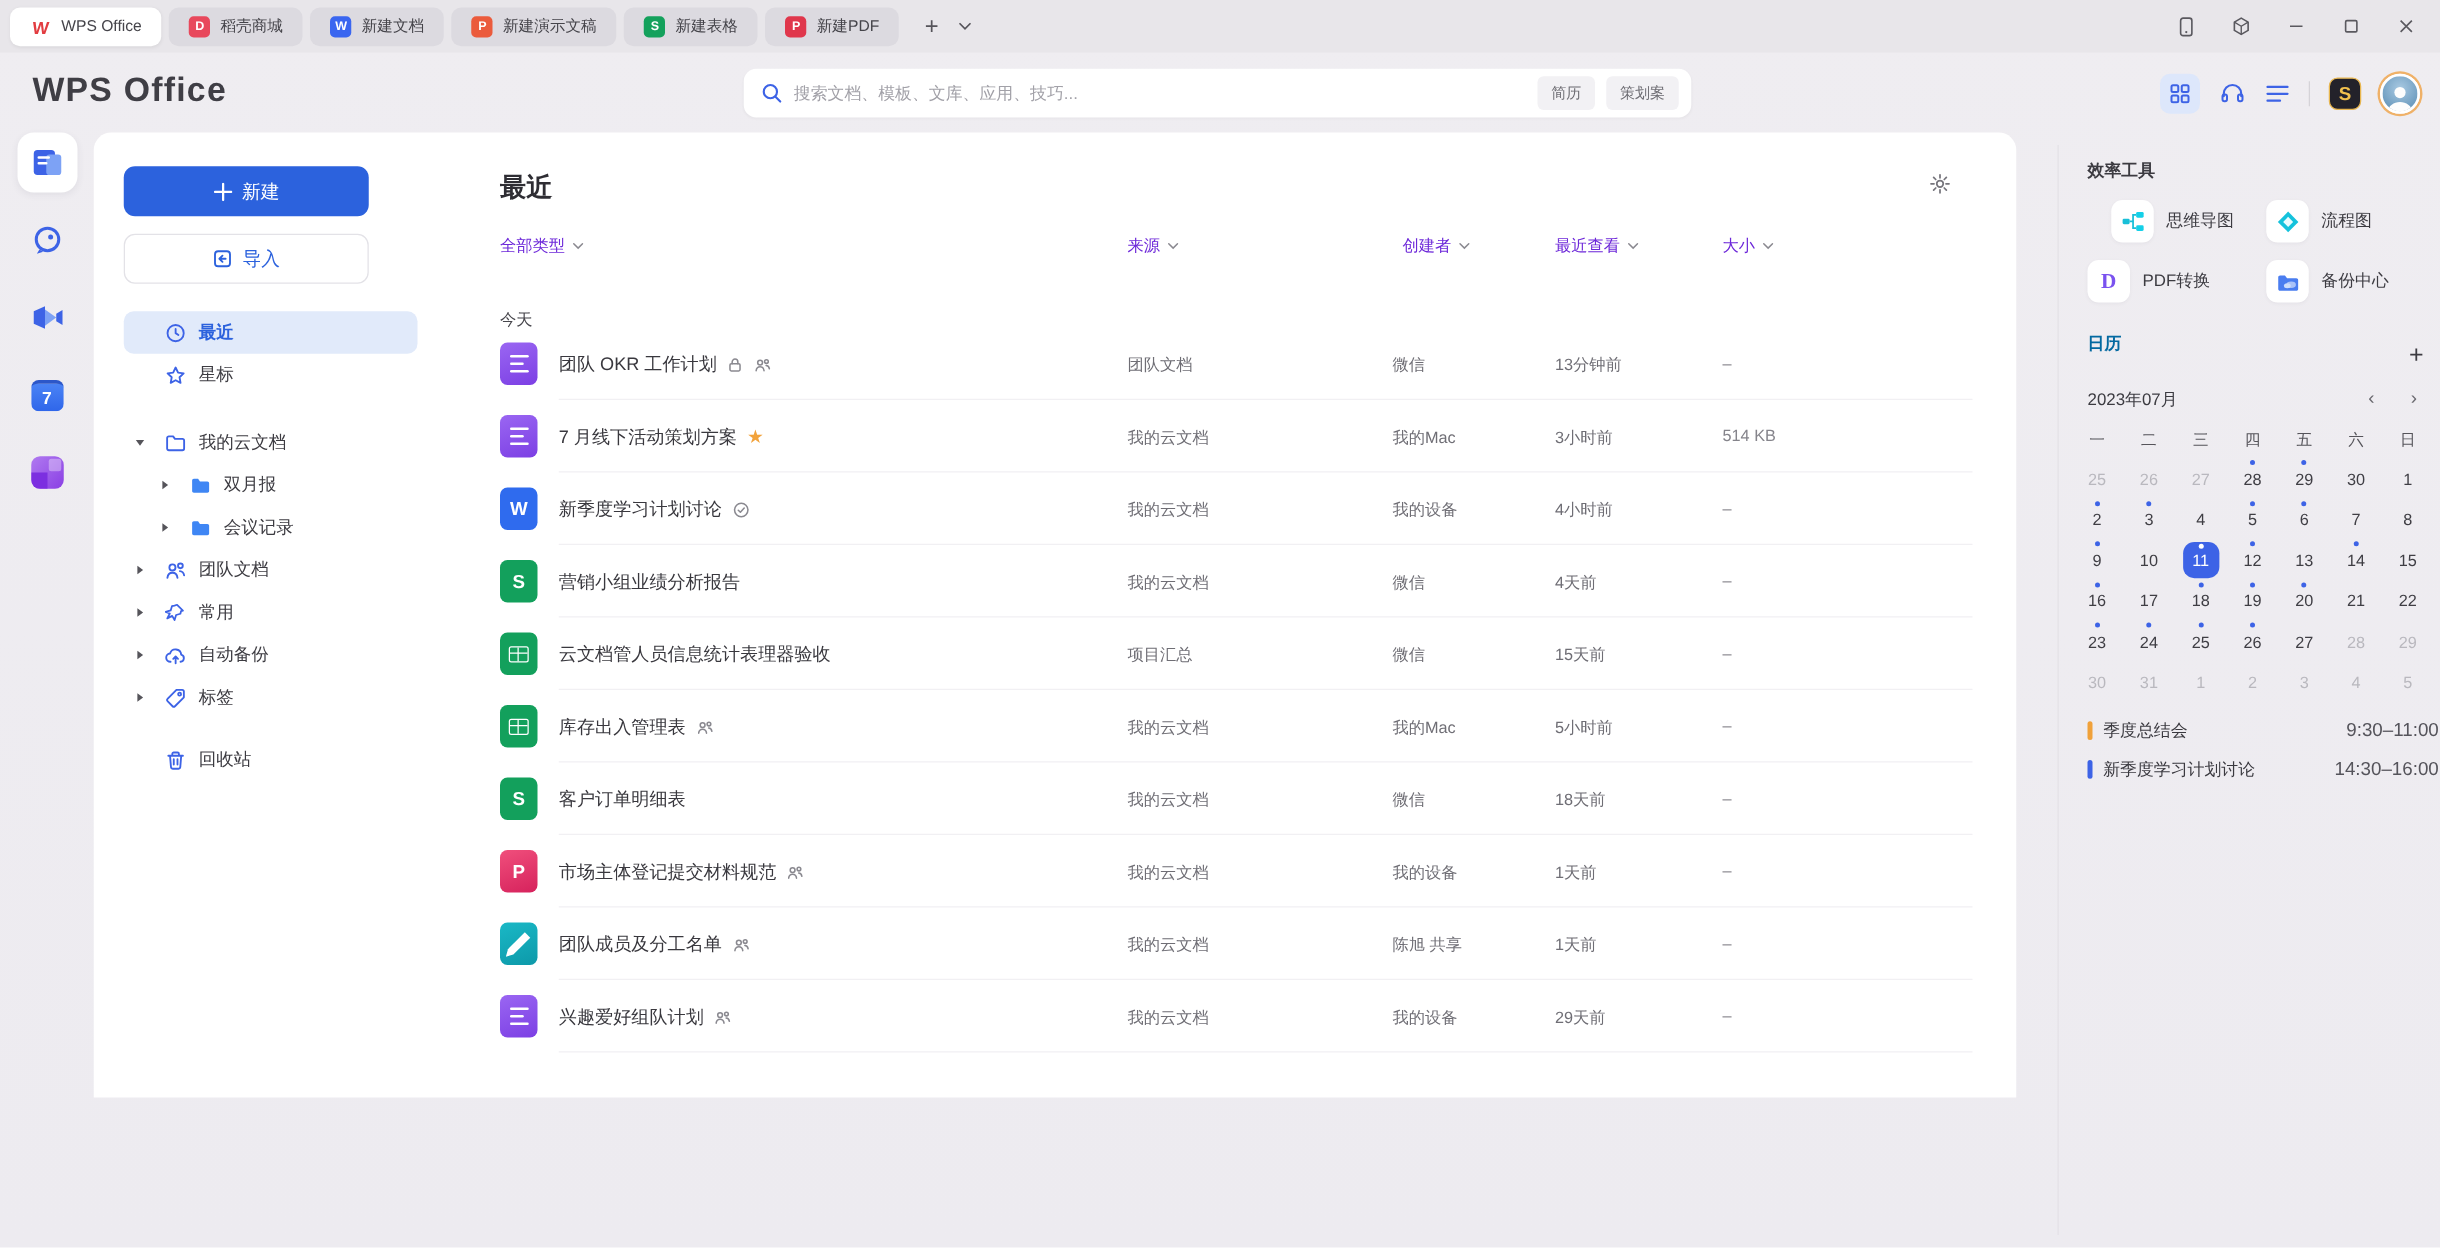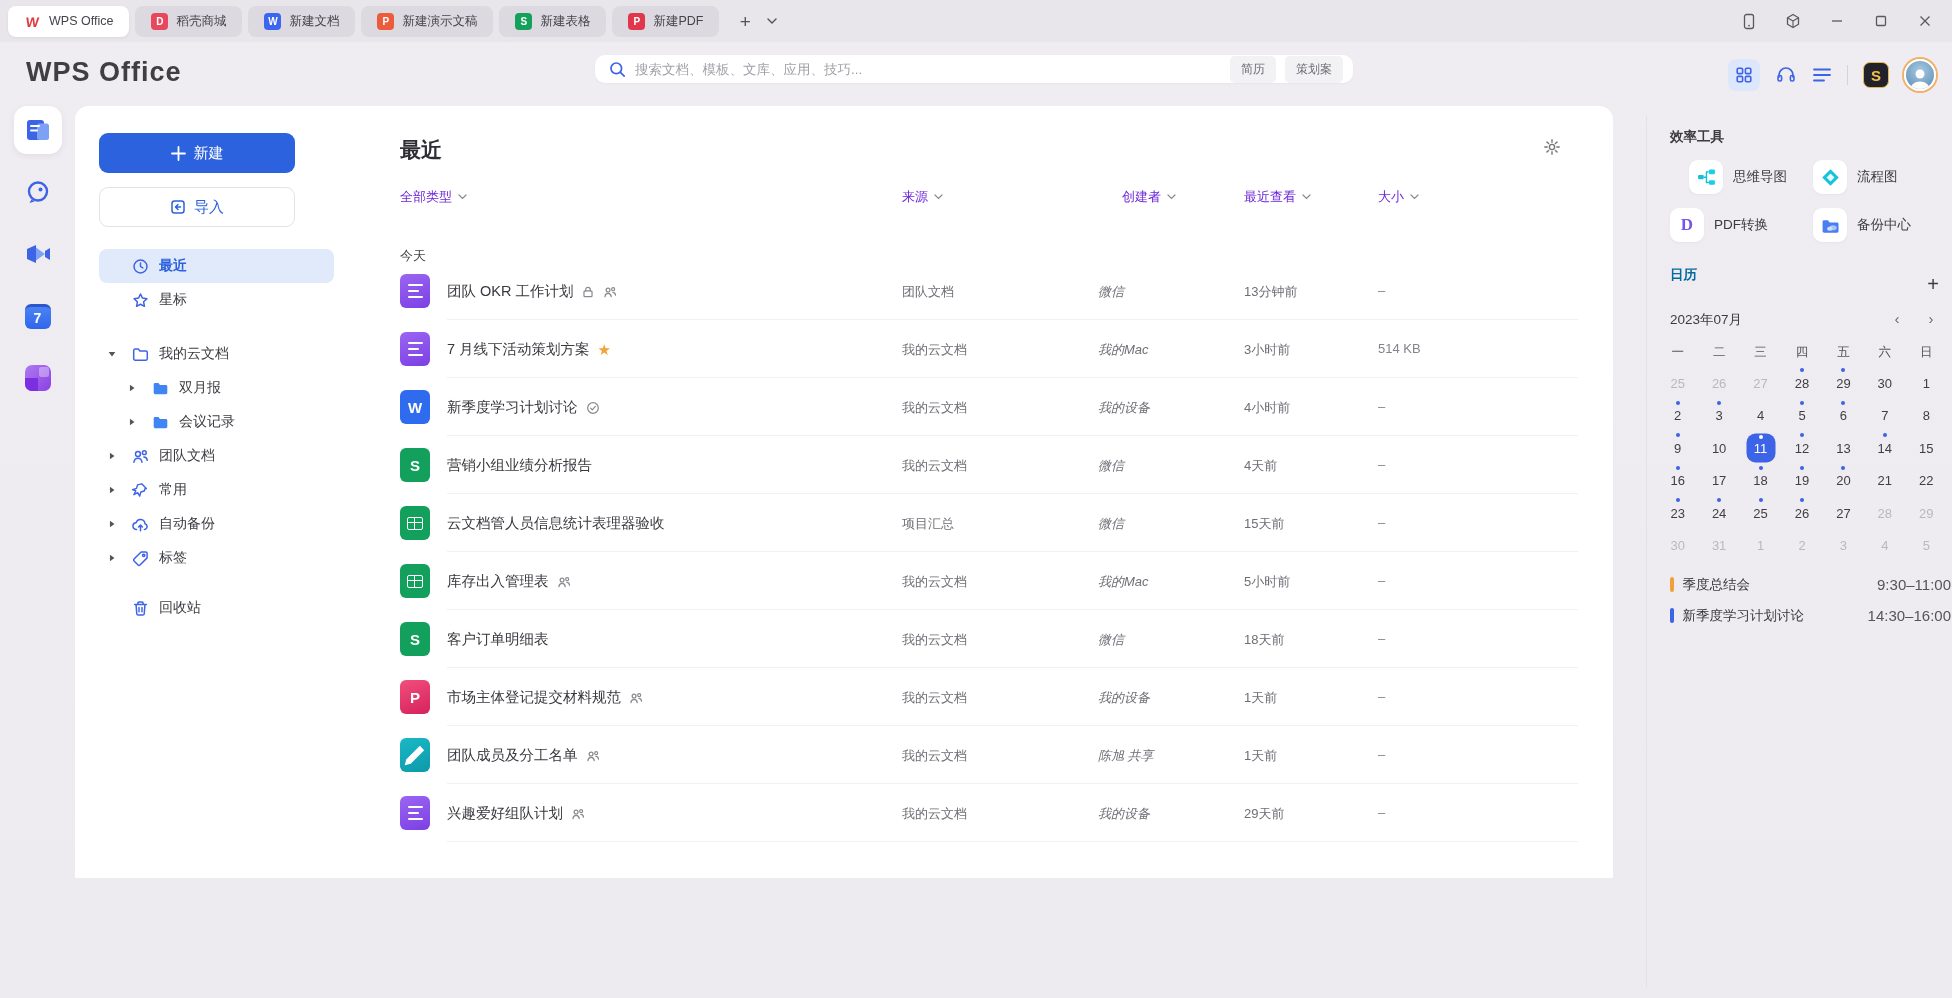--- a/index.html
+++ b/index.html
@@ -31,21 +31,21 @@
     align-items:center; justify-content:center; border-radius:5px; }
   .mini-caret { width:10px; height:6px; }
   #winctl { position:absolute; right:0; top:0; height:42px; display:flex; align-items:center;
     gap:26px; padding-right:18px; color:#5a595f; }
   #winctl span { display:flex; align-items:center; justify-content:center; width:18px; height:18px; }
 
   
   #header { position:absolute; left:0; top:42px; width:1952px; height:64px; }
   #logo { position:absolute; left:26px; top:15px; font-size:27px; font-weight:600;
     letter-spacing:1px; color:#3f3e45; }
-  #searchbar { position:absolute; left:595px; top:13px; width:758px; height:28px;
+  #searchbar { position:absolute; left:595px; top:13px; width:758px; height:39px;
     background:#fff; border-radius:10px; display:flex; align-items:center;
     padding:0 10px 0 14px; box-shadow:0 1px 2px rgba(40,40,60,.04); }
   #searchbar input { flex:1; border:none; outline:none; font-size:13.5px; color:#3a393f;
     background:transparent; margin-left:9px; font-family:inherit; }
   #searchbar input::placeholder { color:#a2a1a8; }
   .chip { background:#f2f1f4; border-radius:5px; padding:5px 11px; font-size:12px;
     color:#6e6d73; margin-left:9px; white-space:nowrap; }
   #hdr-icons { position:absolute; right:16px; top:14px; height:38px; display:flex;
     align-items:center; gap:15px; }
   .apps-btn { width:32px; height:32px; border-radius:8px; background:#dde7fb;
@@ -120,21 +120,21 @@
   .grid-i { width:16px; height:13px; border:1.7px solid #fff; border-radius:2px; position:relative; }
   .grid-i::before { content:""; position:absolute; left:0; right:0; top:4.2px; height:1.7px; background:#fff; }
   .grid-i::after { content:""; position:absolute; top:0; bottom:0; left:5.5px; width:1.7px; background:#fff; }
   .fi-pdf-pink { background:linear-gradient(160deg,#f04f7c,#d6225c); }
   .fi-form-teal { background:linear-gradient(160deg,#1ab8c6,#0d99a9); }
   .fname { position:absolute; left:89px; top:20px; font-size:14.5px; color:#39383e;
     display:flex; align-items:center; gap:8px; white-space:nowrap; }
   .badge { color:#8a8990; display:flex; }
   .badge.star { color:#f2a33c; font-size:15px; line-height:1; }
   .fcol { position:absolute; top:21px; font-size:13px; color:#6f6e75; white-space:nowrap; }
-  .c-source { left:544px; } .c-creator { left:740px;font-style:italic; } .c-time { left:886px; } .c-size { left:1020px; color:#85848b; }
+  .c-source { left:544px; } .c-creator { left:756px; } .c-time { left:886px; } .c-size { left:1020px; color:#85848b; }
 
   
   #rightbar { position:absolute; left:1613px; top:106px; width:339px; height:892px;margin-left:20px; }
   #rightbar::before { content:""; position:absolute; left:13px; top:10px; bottom:10px;
     width:1px; background:#e3e1e6; }
   #tools-title { position:absolute; left:37px; top:22px; font-size:13.5px; font-weight:bold; color:#3c3b41; }
   .tool { position:absolute; display:flex; align-items:center; gap:10px; font-size:13.5px;
     color:#3c3b41; cursor:pointer; }
   .tool .tbox { width:34px; height:34px; border-radius:9px; background:#fff;
     display:flex; align-items:center; justify-content:center;

